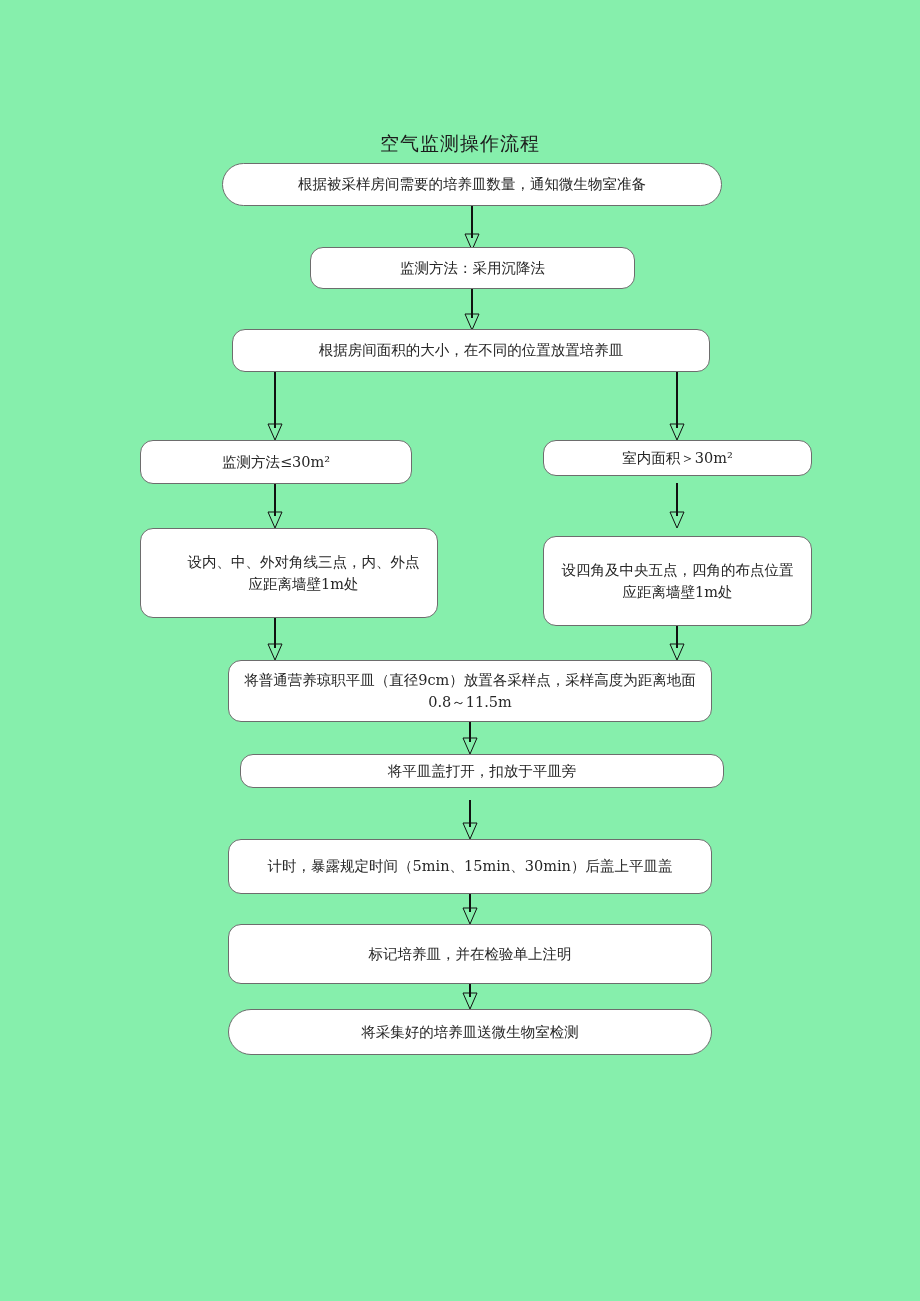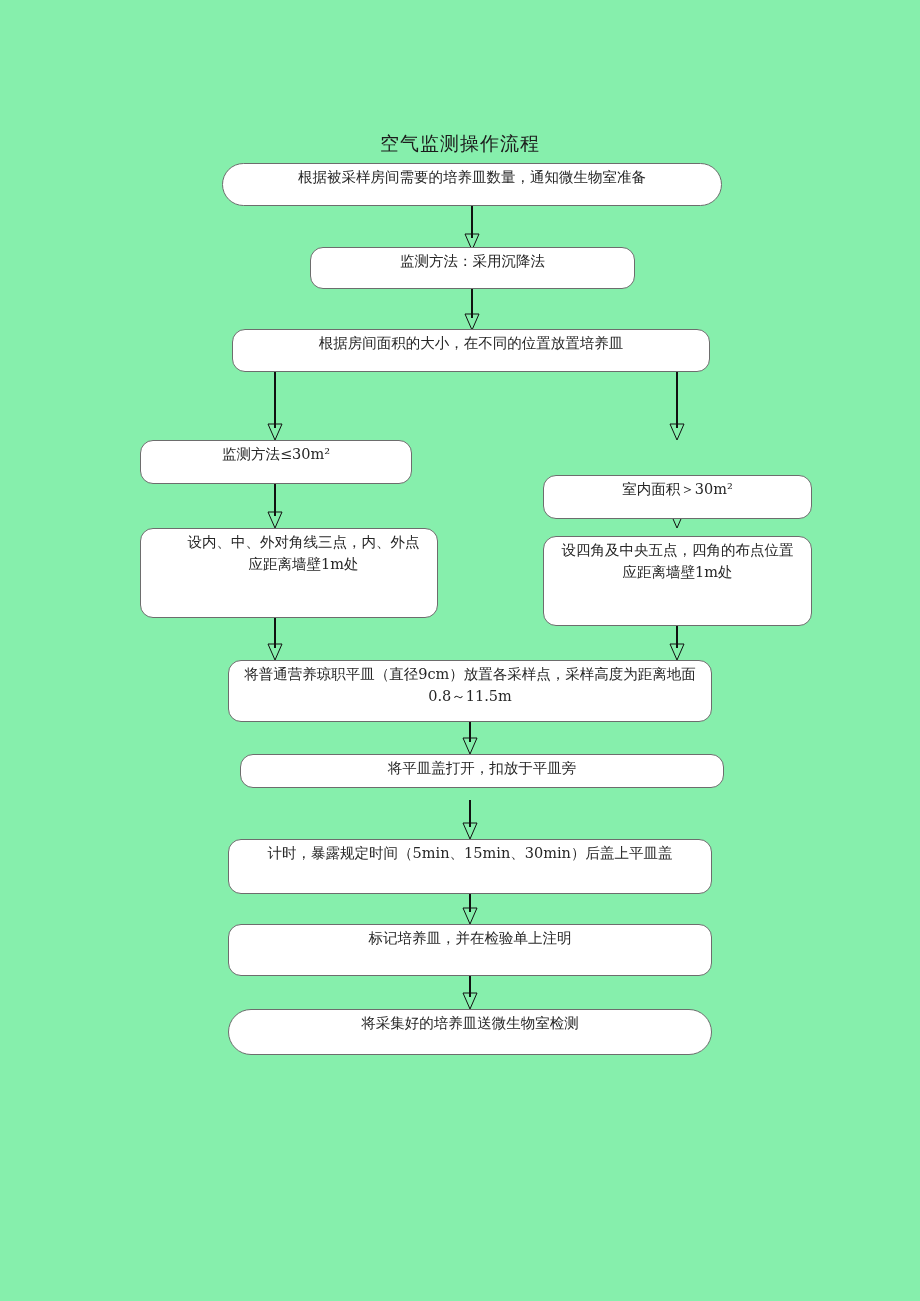--- a/index.html
+++ b/index.html
@@ -27,21 +27,21 @@
     color: #1c1c1c;
     letter-spacing: 1px;
     font-family: "DejaVu Serif", "Liberation Serif", serif;
   }
   .node {
     position: absolute;
     box-sizing: border-box;
     border: 1.3px solid #6d6d6d;
     background: #ffffff;
     display: flex;
-    align-items: flex-start;
+    align-items: center;
     justify-content: center;
     text-align: center;
     color: #262626;
     font-size: 14.5px;
     line-height: 1.55;
     padding: 2px 14px;
     font-family: "DejaVu Serif", "Liberation Serif", serif;
   }
   .node.pill {
     border-radius: 999px;
@@ -120,21 +120,21 @@
   </div>
 
   <div class="node round" style="left:232px; top:329px; width:478px; height:43px;">
     <span class="txt">根据房间面积的大小，在不同的位置放置培养皿</span>
   </div>
 
   <div class="node round" style="left:140px; top:440px; width:272px; height:44px;">
     <span class="txt">监测方法≤30m²</span>
   </div>
 
-  <div class="node round" style="left:543px; top:440px; width:269px; height:44px;margin-top:35px;">
+  <div class="node round" style="left:543px; top:440px; width:269px; height:36px;">
     <span class="txt">室内面积＞30m²</span>
   </div>
 
   <div class="node round" style="left:140px; top:528px; width:298px; height:90px;padding-left:43px;">
     <span class="txt">设内、中、外对角线三点，内、外点应距离墙壁1m处</span>
   </div>
 
   <div class="node round" style="left:543px; top:528px; width:269px; height:90px;margin-top:8px;">
     <span class="txt">设四角及中央五点，四角的布点位置应距离墙壁1m处</span>
   </div>
@@ -144,21 +144,21 @@
   </div>
 
   <div class="node round" style="left:240px; top:754px; width:484px; height:34px;">
     <span class="txt">将平皿盖打开，扣放于平皿旁</span>
   </div>
 
   <div class="node round" style="left:228px; top:839px; width:484px; height:55px;">
     <span class="txt">计时，暴露规定时间（5min、15min、30min）后盖上平皿盖</span>
   </div>
 
-  <div class="node round" style="left:228px; top:924px; width:484px; height:52px;">
+  <div class="node round" style="left:228px; top:924px; width:484px; height:60px;">
     <span class="txt">标记培养皿，并在检验单上注明</span>
   </div>
 
   <div class="node pill" style="left:228px; top:1009px; width:484px; height:46px;">
     <span class="txt">将采集好的培养皿送微生物室检测</span>
   </div>
 
 </div>
 
 </body></html>

